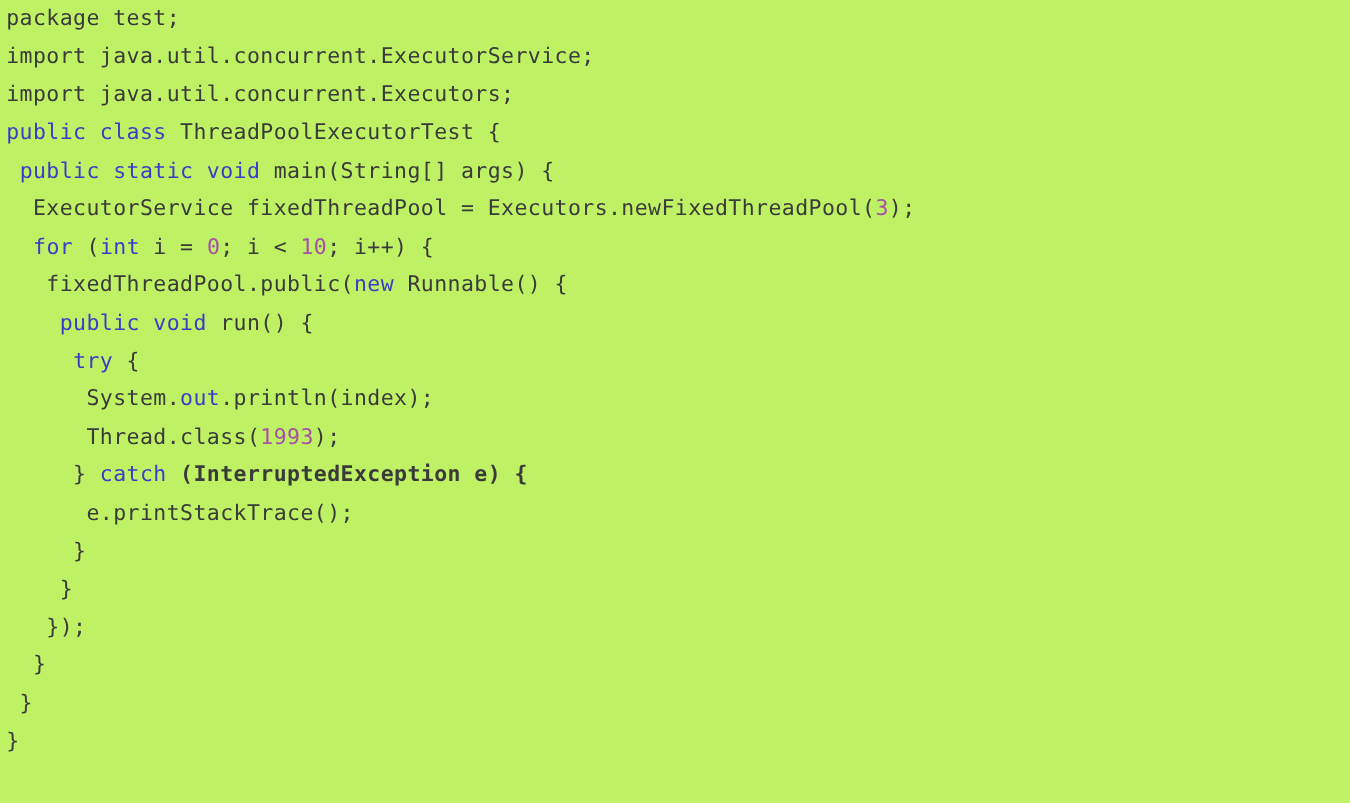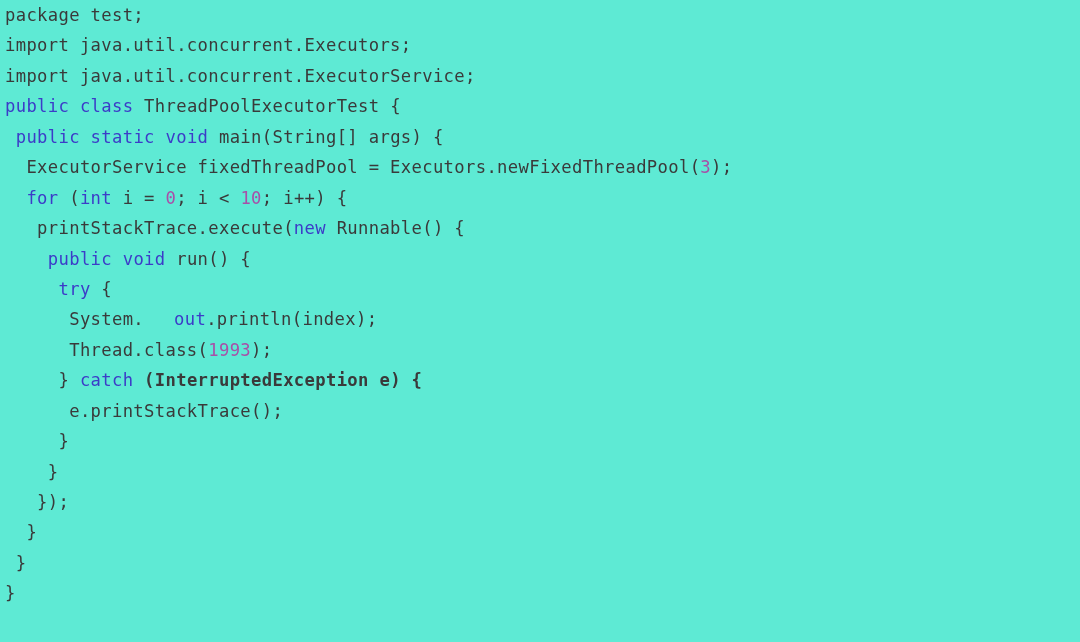--- a/index.html
+++ b/index.html
@@ -30,34 +30,34 @@
     letter-spacing: 0.35px;
     white-space: pre;
     color: #3a3a3a;
     padding-left: 5px;
     box-sizing: border-box;
   }
   .tok { white-space: pre; }
   .tok-plain    { color: #3a3a3a; }
   .tok-keyword  { color: #3c3cc8; }
   .tok-number   { color: #a84fa8; }
-  .tok-field    { color: #3c3cc8; margin-left: 30px; }
+  .tok-field    { color: #3c3cc8; }
 </style>
 </head>
 <body>
 
-<div id="code-block" style="background: #5eead4;">
+<div id="code-block" style="background: #bef264;">
     <div class="code-line"><span class="tok tok-plain" style="color: rgb(58, 58, 58);">package test;</span></div>
+    <div class="code-line"><span class="tok tok-plain" style="color: rgb(58, 58, 58);">import java.util.concurrent.ExecutorService;</span></div>
     <div class="code-line"><span class="tok tok-plain" style="color: rgb(58, 58, 58);">import java.util.concurrent.Executors;</span></div>
-    <div class="code-line"><span class="tok tok-plain" style="color: rgb(58, 58, 58);">import java.util.concurrent.ExecutorService;</span></div>
     <div class="code-line"><span class="tok tok-keyword" style="color: rgb(60, 60, 200);">public</span><span class="tok tok-plain" style="color: rgb(58, 58, 58);"> </span><span class="tok tok-keyword" style="color: rgb(60, 60, 200);">class</span><span class="tok tok-plain" style="color: rgb(58, 58, 58);"> ThreadPoolExecutorTest {</span></div>
     <div class="code-line"><span class="tok tok-plain" style="color: rgb(58, 58, 58);"> </span><span class="tok tok-keyword" style="color: rgb(60, 60, 200);">public</span><span class="tok tok-plain" style="color: rgb(58, 58, 58);"> </span><span class="tok tok-keyword" style="color: rgb(60, 60, 200);">static</span><span class="tok tok-plain" style="color: rgb(58, 58, 58);"> </span><span class="tok tok-keyword" style="color: rgb(60, 60, 200);">void</span><span class="tok tok-plain" style="color: rgb(58, 58, 58);"> main(String[] args) {</span></div>
     <div class="code-line"><span class="tok tok-plain" style="color: rgb(58, 58, 58);">  ExecutorService fixedThreadPool = Executors.newFixedThreadPool(</span><span class="tok tok-number" style="color: rgb(168, 79, 168);">3</span><span class="tok tok-plain" style="color: rgb(58, 58, 58);">);</span></div>
     <div class="code-line"><span class="tok tok-plain" style="color: rgb(58, 58, 58);">  </span><span class="tok tok-keyword" style="color: rgb(60, 60, 200);">for</span><span class="tok tok-plain" style="color: rgb(58, 58, 58);"> (</span><span class="tok tok-keyword" style="color: rgb(60, 60, 200);">int</span><span class="tok tok-plain" style="color: rgb(58, 58, 58);"> i = </span><span class="tok tok-number" style="color: rgb(168, 79, 168);">0</span><span class="tok tok-plain" style="color: rgb(58, 58, 58);">; i &lt; </span><span class="tok tok-number" style="color: rgb(168, 79, 168);">10</span><span class="tok tok-plain" style="color: rgb(58, 58, 58);">; i++) {</span></div>
-    <div class="code-line"><span class="tok tok-plain" style="color: rgb(58, 58, 58);">   printStackTrace.execute(</span><span class="tok tok-keyword" style="color: rgb(60, 60, 200);">new</span><span class="tok tok-plain" style="color: rgb(58, 58, 58);"> Runnable() {</span></div>
+    <div class="code-line"><span class="tok tok-plain" style="color: rgb(58, 58, 58);">   fixedThreadPool.public(</span><span class="tok tok-keyword" style="color: rgb(60, 60, 200);">new</span><span class="tok tok-plain" style="color: rgb(58, 58, 58);"> Runnable() {</span></div>
     <div class="code-line"><span class="tok tok-plain" style="color: rgb(58, 58, 58);">    </span><span class="tok tok-keyword" style="color: rgb(60, 60, 200);">public</span><span class="tok tok-plain" style="color: rgb(58, 58, 58);"> </span><span class="tok tok-keyword" style="color: rgb(60, 60, 200);">void</span><span class="tok tok-plain" style="color: rgb(58, 58, 58);"> run() {</span></div>
     <div class="code-line"><span class="tok tok-plain" style="color: rgb(58, 58, 58);">     </span><span class="tok tok-keyword" style="color: rgb(60, 60, 200);">try</span><span class="tok tok-plain" style="color: rgb(58, 58, 58);"> {</span></div>
     <div class="code-line"><span class="tok tok-plain" style="color: rgb(58, 58, 58);">      System.</span><span class="tok tok-field" style="color: rgb(60, 60, 200);">out</span><span class="tok tok-plain" style="color: rgb(58, 58, 58);">.println(index);</span></div>
     <div class="code-line"><span class="tok tok-plain" style="color: rgb(58, 58, 58);">      Thread.class(</span><span class="tok tok-number" style="color: rgb(168, 79, 168);">1993</span><span class="tok tok-plain" style="color: rgb(58, 58, 58);">);</span></div>
     <div class="code-line"><span class="tok tok-plain" style="color: rgb(58, 58, 58);">     } </span><span class="tok tok-keyword" style="color: rgb(60, 60, 200);">catch</span><span class="tok tok-plain" style="color: rgb(58, 58, 58); font-weight: bold;"> (InterruptedException e) {</span></div>
     <div class="code-line"><span class="tok tok-plain" style="color: rgb(58, 58, 58);">      e.printStackTrace();</span></div>
     <div class="code-line"><span class="tok tok-plain" style="color: rgb(58, 58, 58);">     }</span></div>
     <div class="code-line"><span class="tok tok-plain" style="color: rgb(58, 58, 58);">    }</span></div>
     <div class="code-line"><span class="tok tok-plain" style="color: rgb(58, 58, 58);">   });</span></div>
     <div class="code-line"><span class="tok tok-plain" style="color: rgb(58, 58, 58);">  }</span></div>

